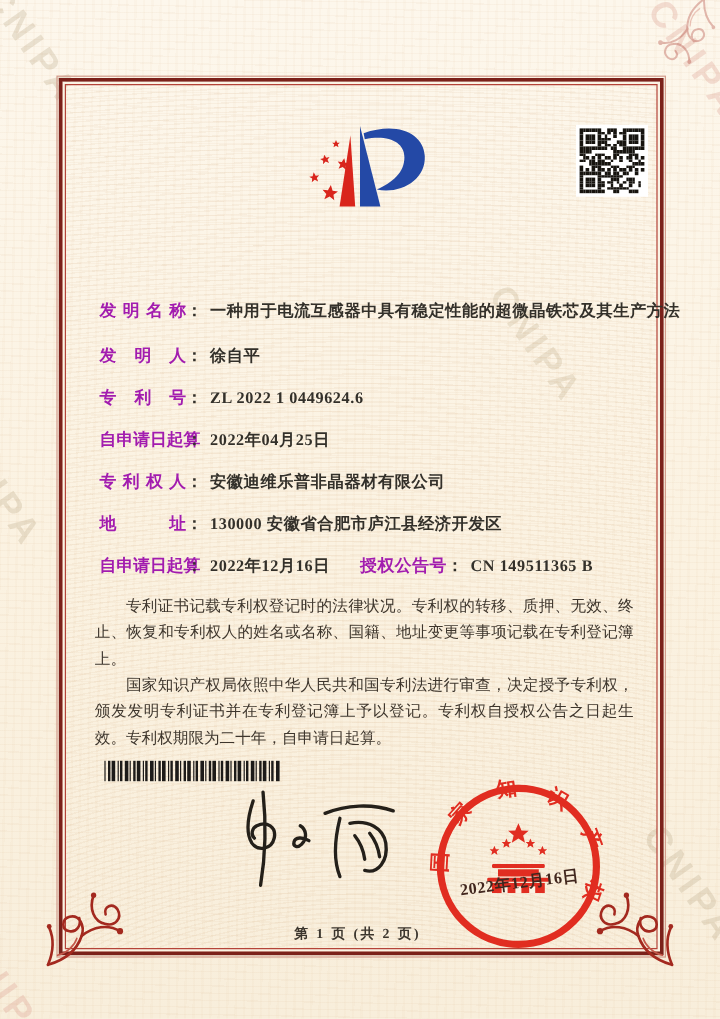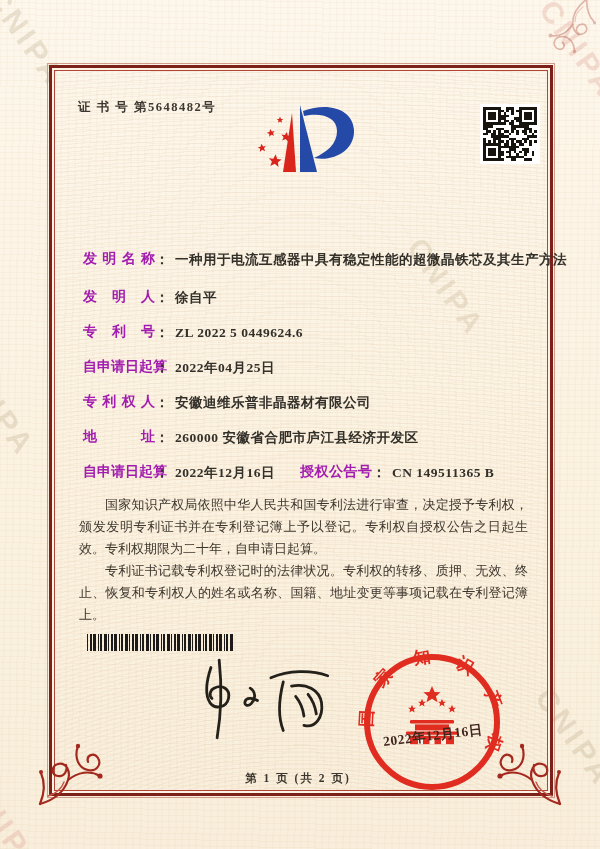--- a/index.html
+++ b/index.html
@@ -147,21 +147,20 @@
     </svg>
   <svg class="orn orn-br" viewBox="0 0 80 80">
       <use href="#flourish"></use>
     </svg>
   <svg class="orn orn-tr" viewBox="0 0 80 80">
       <use href="#flourish"></use>
     </svg>
 
   <div class="content">
 
-    <div class="cert-no">证 书 号 第5648482号</div>
 
     <svg class="logo" viewBox="0 0 130 80">
       <g fill="#d9251c">
         <use href="#star" transform="translate(47,22) scale(0.34)"></use>
         <use href="#star" transform="translate(38,35) scale(0.42) rotate(-12)"></use>
         <use href="#star" transform="translate(53,39) scale(0.52) rotate(10)"></use>
         <use href="#star" transform="translate(29,50) scale(0.44) rotate(-8)"></use>
         <use href="#star" transform="translate(42,63) scale(0.68) rotate(6)"></use>
       </g>
       <polygon points="59,15 50,74 63,74" fill="#d9251c"></polygon>
@@ -421,42 +420,42 @@
 
 
     <div class="fields">
       <div class="frow r0">
         <span class="flabel">发明名称</span><span class="fcolon">：</span><span class="fvalue">一种用于电流互感器中具有稳定性能的超微晶铁芯及其生产方法</span>
       </div>
       <div class="frow r1">
         <span class="flabel">发明人</span><span class="fcolon">：</span><span class="fvalue">徐自平</span>
       </div>
       <div class="frow r2">
-        <span class="flabel">专利号</span><span class="fcolon">：</span><span class="fvalue">ZL 2022 5 0449624.6</span>
+        <span class="flabel">专利号</span><span class="fcolon">：</span><span class="fvalue">ZL 2022 1 0449624.6</span>
       </div>
       <div class="frow r3">
         <span class="flabel">自申请日起算</span><span class="fcolon">：</span><span class="fvalue">2022年04月25日</span>
       </div>
       <div class="frow r4">
         <span class="flabel">专利权人</span><span class="fcolon">：</span><span class="fvalue">安徽迪维乐普非晶器材有限公司</span>
       </div>
       <div class="frow r5">
-        <span class="flabel">地址</span><span class="fcolon">：</span><span class="fvalue">260000 安徽省合肥市庐江县经济开发区</span>
+        <span class="flabel">地址</span><span class="fcolon">：</span><span class="fvalue">130000 安徽省合肥市庐江县经济开发区</span>
       </div>
       <div class="frow r6">
         <span class="flabel">自申请日起算</span><span class="fcolon">：</span><span class="fvalue">2022年12月16日</span>
       </div>
       <div class="frow-b">
         <span class="flabel">授权公告号</span><span class="fcolon">：</span><span class="fvalue">CN 149511365 B</span>
       </div>
     </div>
 
     <div class="paras">
+      <p>专利证书记载专利权登记时的法律状况。专利权的转移、质押、无效、终止、恢复和专利权人的姓名或名称、国籍、地址变更等事项记载在专利登记簿上。</p>
       <p>国家知识产权局依照中华人民共和国专利法进行审查，决定授予专利权，颁发发明专利证书并在专利登记簿上予以登记。专利权自授权公告之日起生效。专利权期限为二十年，自申请日起算。</p>
-      <p>专利证书记载专利权登记时的法律状况。专利权的转移、质押、无效、终止、恢复和专利权人的姓名或名称、国籍、地址变更等事项记载在专利登记簿上。</p>
     </div>
 
     <div class="barcode" id="barcode-bars">
         <i style="width:1px;margin-right:2px"></i>
         <i style="width:2px;margin-right:1px"></i>
         <i style="width:3px;margin-right:2px"></i>
         <i style="width:1px;margin-right:1px"></i>
         <i style="width:2px;margin-right:2px"></i>
         <i style="width:3px;margin-right:1px"></i>
         <i style="width:1px;margin-right:2px"></i>

